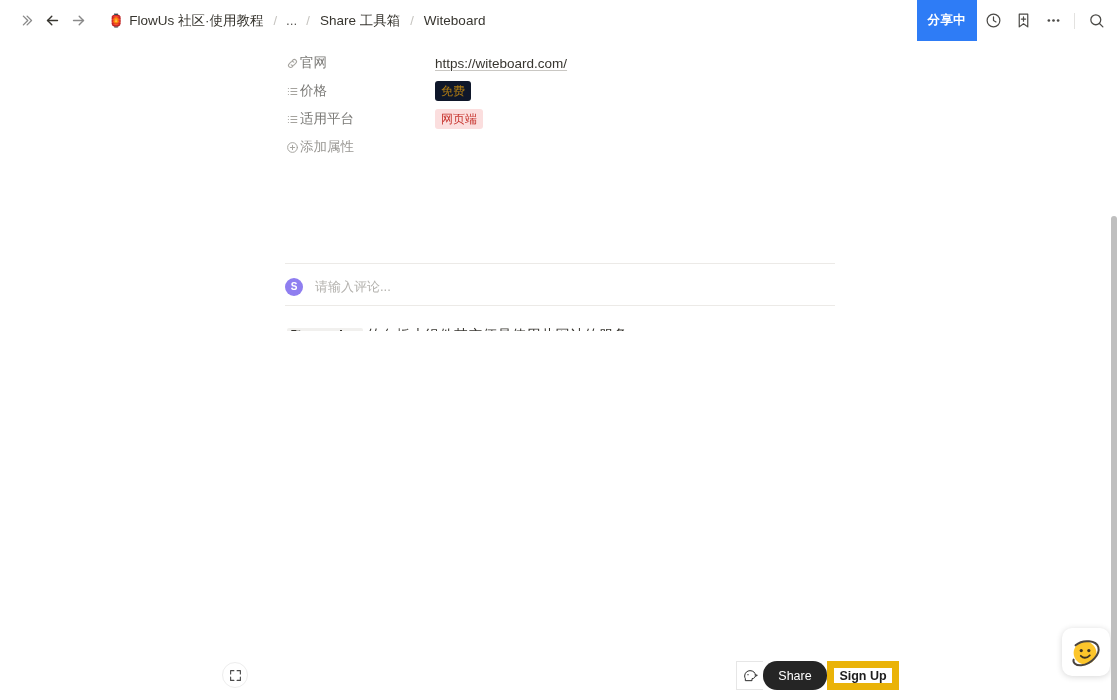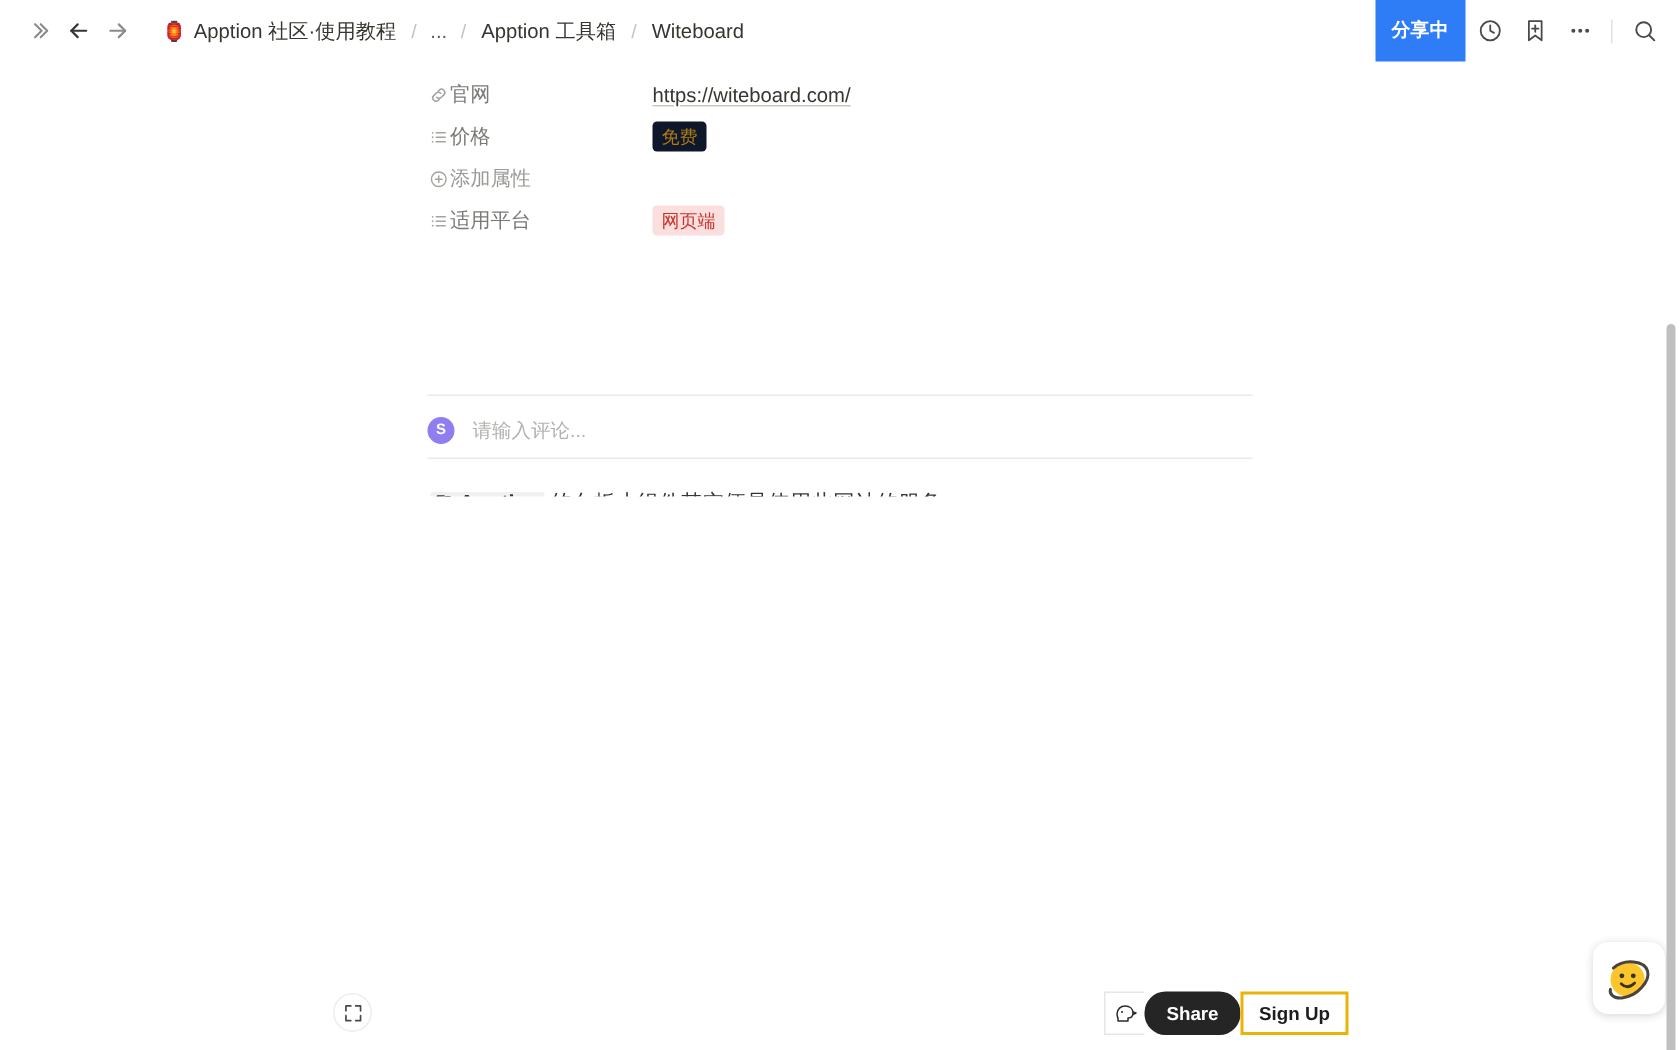--- a/index.html
+++ b/index.html
@@ -89,26 +89,26 @@
     position:absolute; left:222px; top:331px; width:26px; height:26px;
     border-radius:50%; border:1px solid #ededed; background:#fff;
     display:flex; align-items:center; justify-content:center; color:#4a4a4a;
   }
   .wb-topright { position:absolute; left:736px; top:330px; display:flex; align-items:stretch; height:29px; }
   .wb-logo {
     width:27px; height:29px; background:#fff; border:1px solid #e6e6e6; border-right:none;
     display:flex; align-items:center; justify-content:center; color:#2b2b2b;
   }
   .wb-share {
-    background:#252525; color:#fff; font-size:12.5px; font-weight:700;
+    background:#252525; color:#fff; font-size:12.5px; font-weight:400;
     display:flex; align-items:center; justify-content:center; width:64px;border-radius:14px;
   }
   .wb-signup {
     background:#fff; color:#1d1d1d; font-size:12.5px; font-weight:700;
-    border:2px solid #eab308; display:flex; align-items:center; justify-content:center; width:72px;
+    border:7px solid #eab308; display:flex; align-items:center; justify-content:center; width:72px;
   }
   .wb-canvas { position:absolute; left:0; top:290px; width:1100px; height:369px; }
 
   
   .feedback-bubble {
     position:absolute; right:10px; bottom:24px; width:48px; height:48px;
     background:#fff; border-radius:10px; box-shadow:0 1px 6px rgba(0,0,0,.16);
     display:flex; align-items:center; justify-content:center;
   }
 
@@ -140,26 +140,26 @@
       <div class="nav-btn">
         <svg width="17" height="17" viewBox="0 0 24 24" fill="none" stroke="currentColor" stroke-width="2" stroke-linecap="round" stroke-linejoin="round">
           <line x1="5" y1="12" x2="19" y2="12"></line>
             <polyline points="13 6 19 12 13 18"></polyline>
         </svg>
       </div>
 
       <div class="crumbs">
         <div class="crumb">
           <span class="crumb-emoji">🏮</span>
-          <span>Apption 社区·使用教程</span>
+          <span>FlowUs 社区·使用教程</span>
         </div>
         <span class="crumb-sep">/</span>
         <span class="crumb-dots">...</span>
         <span class="crumb-sep">/</span>
-        <span class="crumb">Apption 工具箱</span>
+        <span class="crumb">Share 工具箱</span>
         <span class="crumb-sep">/</span>
         <span class="crumb">Witeboard</span>
       </div>
     </div>
 
     <div class="topbar-right">
       <div class="share-btn">分享中</div>
       <div class="icon-btn">
         <svg width="17" height="17" viewBox="0 0 24 24" fill="none" stroke="currentColor" stroke-width="1.7" stroke-linecap="round" stroke-linejoin="round">
           <circle cx="12" cy="12" r="9"></circle>
@@ -224,50 +224,50 @@
             </svg>
           </span>
           <span>价格</span>
         </div>
         <div class="prop-val">
           <span class="tag tag-yellow">免费</span>
         </div>
       </div>
 
       <div class="prop-row">
-        <div class="prop-key add-prop">
-          <span class="pi">
-            <svg width="13" height="13" viewBox="0 0 24 24" fill="none" stroke="currentColor" stroke-width="1.8" stroke-linecap="round">
-              <circle cx="12" cy="12" r="9"></circle>
-                <line x1="12" y1="8" x2="12" y2="16"></line>
-                <line x1="8" y1="12" x2="16" y2="12"></line>
-            </svg>
-          </span>
-          <span>添加属性</span>
-        </div>
-      </div>
-
-      <div class="prop-row">
         <div class="prop-key">
           <span class="pi">
             <svg width="13" height="13" viewBox="0 0 24 24" fill="none" stroke="currentColor" stroke-width="1.9" stroke-linecap="round">
               <line x1="9" y1="6.5" x2="20" y2="6.5"></line>
                 <line x1="9" y1="12" x2="20" y2="12"></line>
                 <line x1="9" y1="17.5" x2="20" y2="17.5"></line>
               <circle cx="4.5" cy="6.5" r="1.1" fill="currentColor" stroke="none"></circle>
               <circle cx="4.5" cy="12" r="1.1" fill="currentColor" stroke="none"></circle>
               <circle cx="4.5" cy="17.5" r="1.1" fill="currentColor" stroke="none"></circle>
             </svg>
           </span>
           <span>适用平台</span>
         </div>
         <div class="prop-val">
           <span class="tag tag-pink">网页端</span>
         </div>
       </div>
+
+      <div class="prop-row">
+        <div class="prop-key add-prop">
+          <span class="pi">
+            <svg width="13" height="13" viewBox="0 0 24 24" fill="none" stroke="currentColor" stroke-width="1.8" stroke-linecap="round">
+              <circle cx="12" cy="12" r="9"></circle>
+                <line x1="12" y1="8" x2="12" y2="16"></line>
+                <line x1="8" y1="12" x2="16" y2="12"></line>
+            </svg>
+          </span>
+          <span>添加属性</span>
+        </div>
+      </div>
     </div>
 
     <div class="divider" style="top:222px;"></div>
     <div class="comment-row">
       <div class="avatar">S</div>
       <div class="comment-ph">请输入评论...</div>
     </div>
     <div class="divider" style="top:264px;"></div>
 
     <div class="para">

